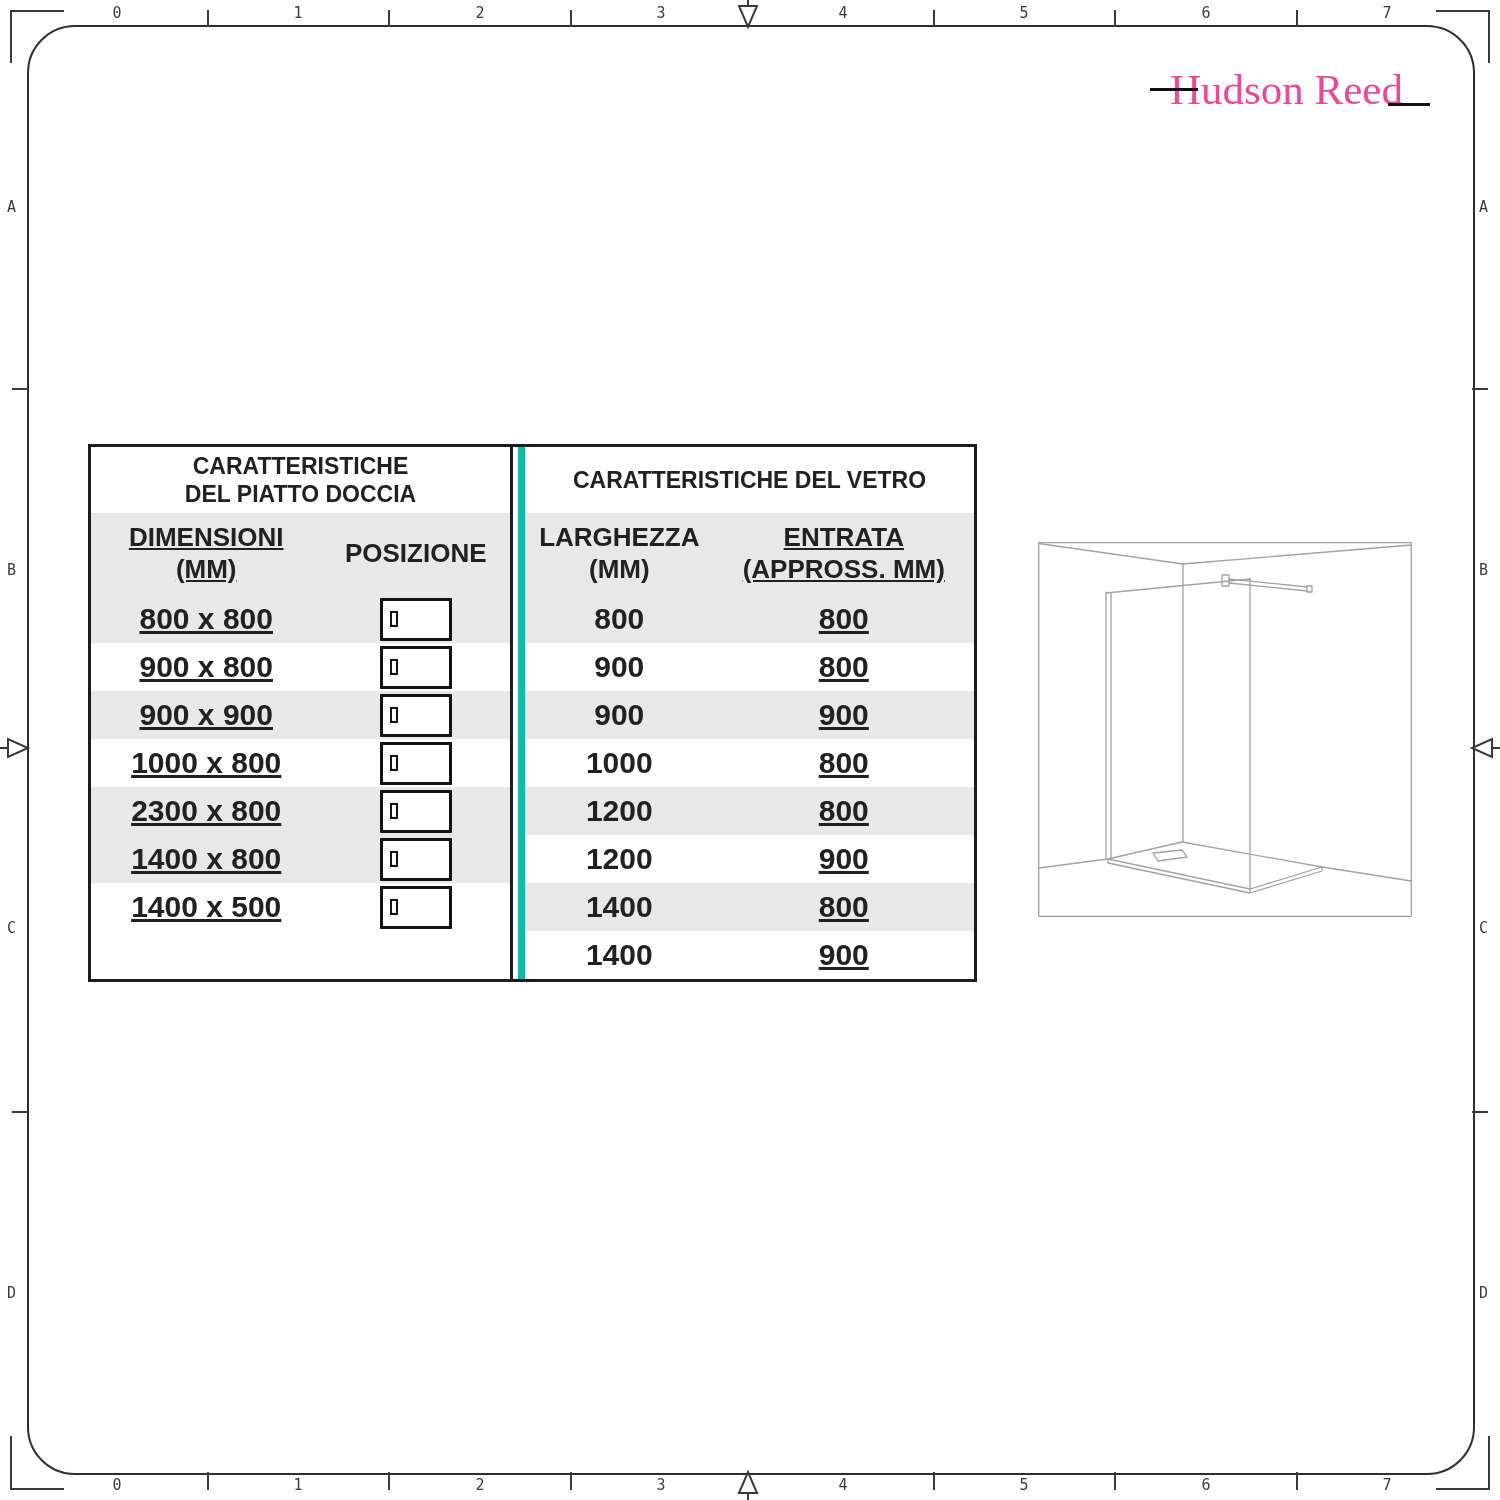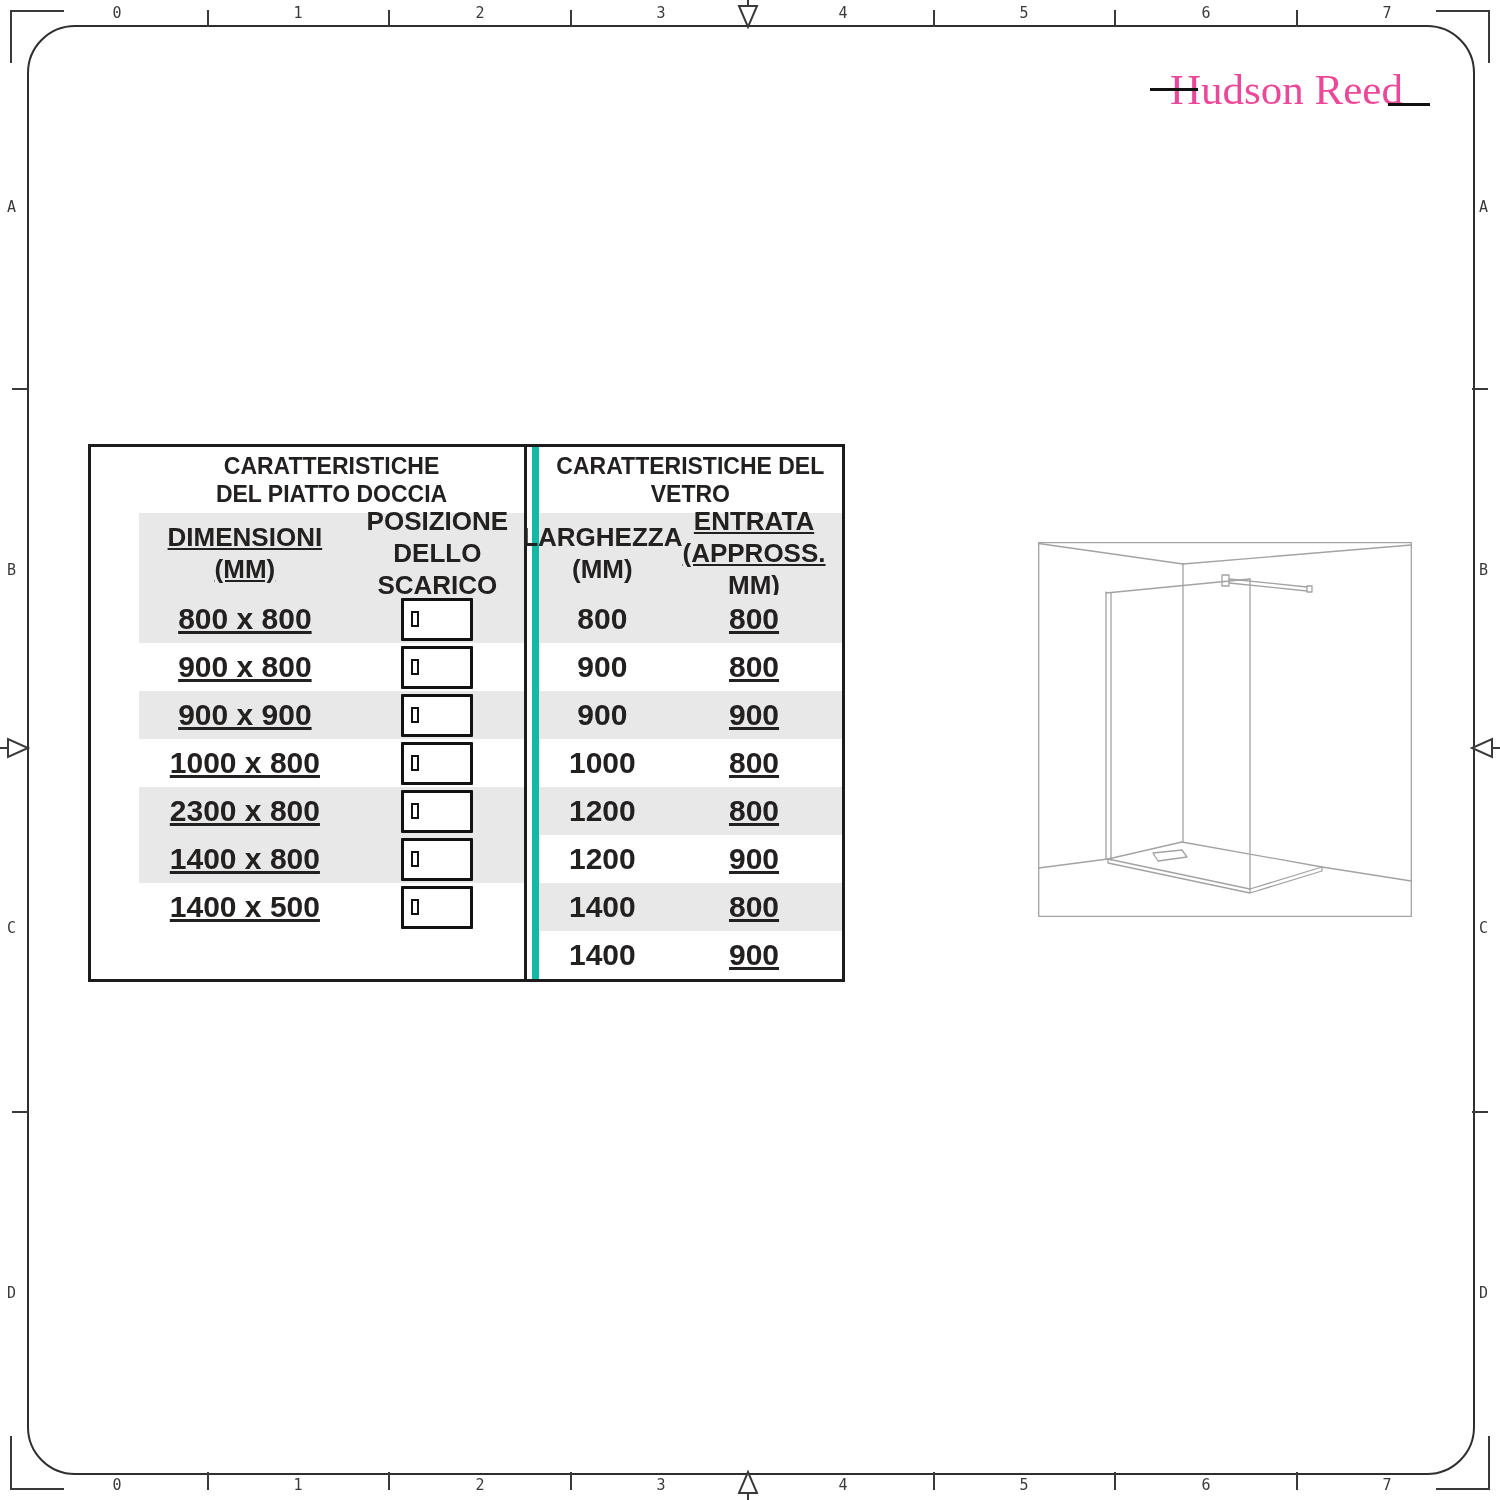--- a/index.html
+++ b/index.html
@@ -29,22 +29,22 @@
     color:#ec4899;white-space:nowrap;
   }
   .logo::before{
     content:"";position:absolute;left:-20px;top:22px;width:48px;height:3px;background:#111;
   }
   .logo::after{
     content:"";position:absolute;right:-27px;top:37px;width:42px;height:3px;background:#111;
   }
   
   .spec-table{
-    position:absolute;left:88px;top:444px;width:757px;height:538px;
-    border:3px solid #1c1c1c;box-sizing:border-box;display:flex;background:#fff;padding-left:48px;
+    position:absolute;left:88px;top:444px;width:889px;height:538px;
+    border:3px solid #1c1c1c;box-sizing:border-box;display:flex;background:#fff;
   }
   .half{display:flex;flex-direction:column;box-sizing:border-box;}
   .half.left{width:422px;border-right:3px solid #1c1c1c;}
   .spacer{width:5px;background:#fff;}
   .half.right{flex:1;border-left:7px solid #14b8a6;}
   .sec-title{
     height:66px;display:flex;flex-direction:column;align-items:center;justify-content:center;
     font-weight:bold;font-size:23px;line-height:1.22;text-align:center;background:#fff;
   }
   .head-band{
@@ -134,21 +134,20 @@
       <div>CARATTERISTICHE</div>
       <div>DEL PIATTO DOCCIA</div>
     </div>
     <div class="head-band">
       <div class="cell c1">
         <div>DIMENSIONI</div>
         <div>(MM)</div>
       </div>
       <div class="cell c2">
         <div>POSIZIONE</div>
-        <div>DELLO SCARICO</div>
       </div>
     </div>
     <div class="row alt">
       <div class="cell c1">800 x 800</div>
       <div class="cell c2">
           <div class="drain-box">
             <div class="drain-slot"></div>
           </div>
         </div>
     </div>

